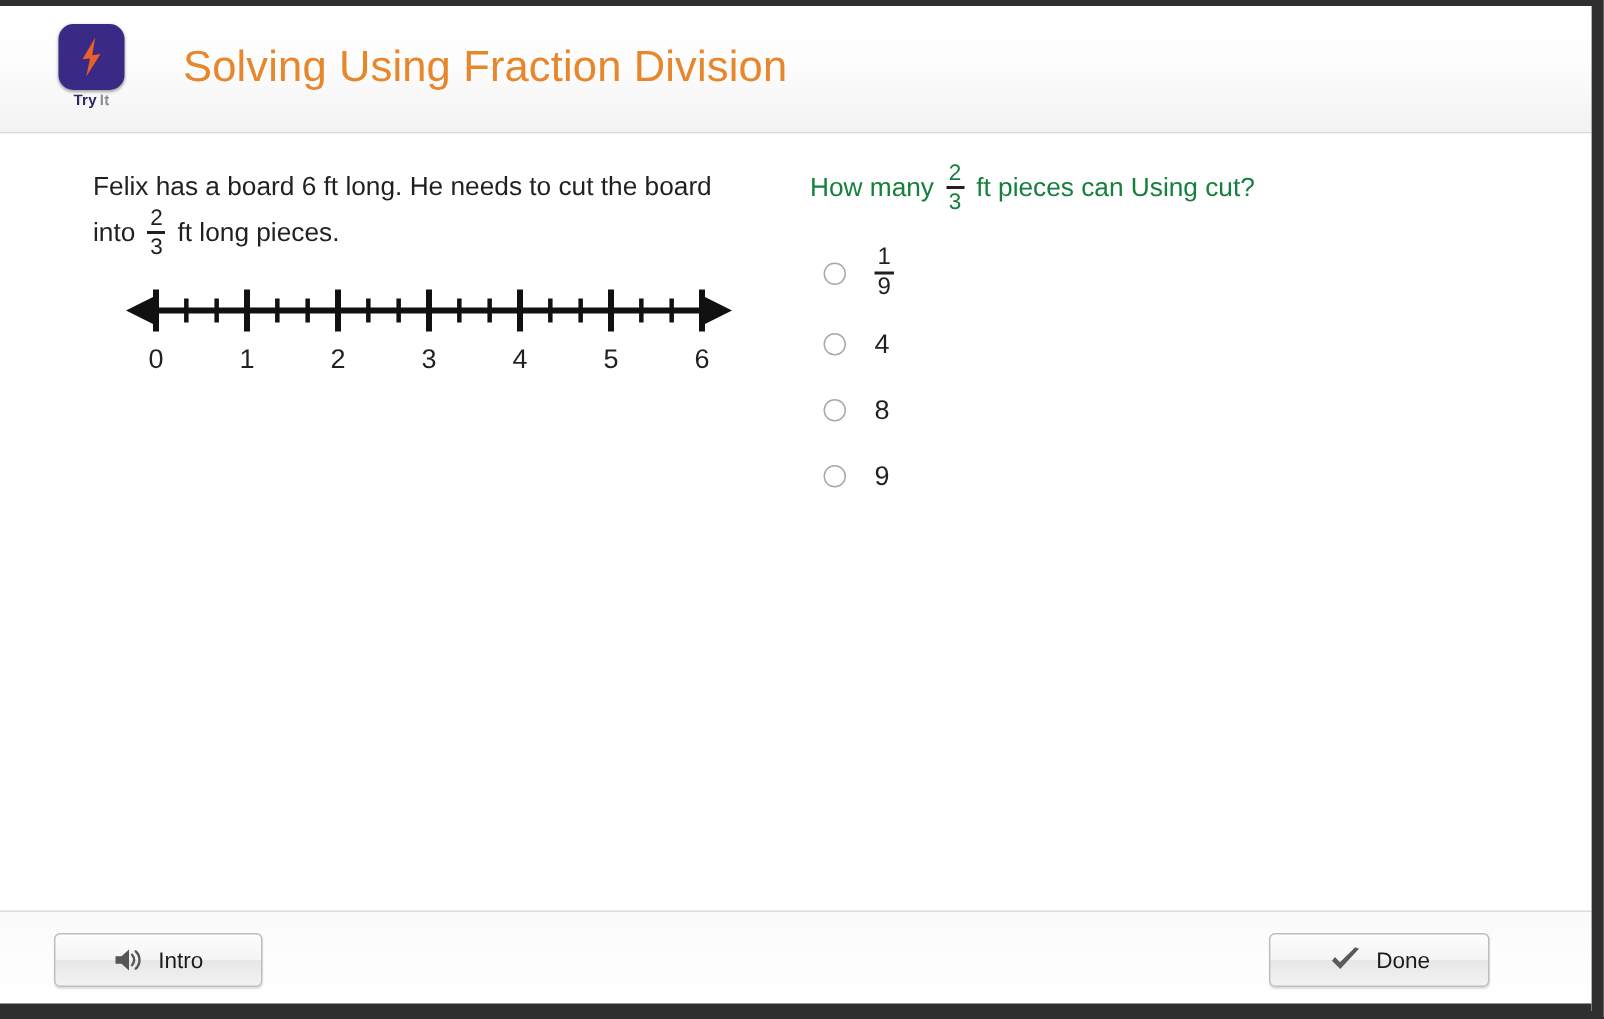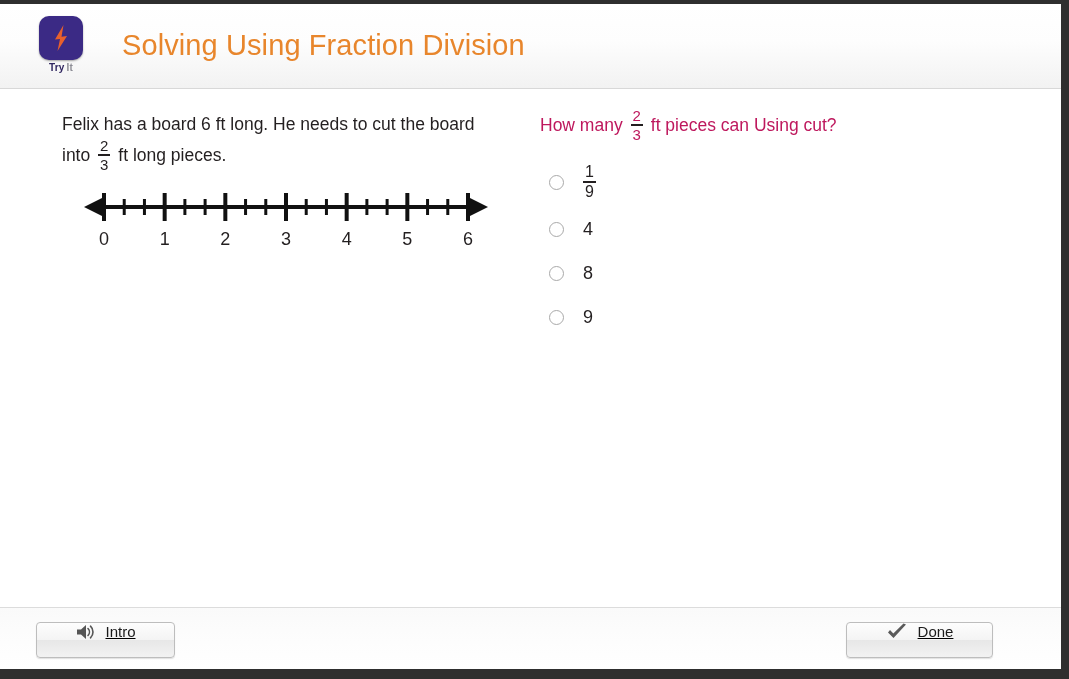--- a/index.html
+++ b/index.html
@@ -124,21 +124,21 @@
 
   
   #right-col {
     position: absolute;
     left: 540px;
     top: 20px;
     width: 480px;
   }
   #question-text {
     font-size: 17.5px;
-    color: #be185d;
+    color: #15803d;
     line-height: 28px;
     white-space: nowrap;
   }
   #choices { margin-top: 21px; }
   .choice {
     display: flex;
     align-items: center;
     min-height: 30px;
     margin-bottom: 14px;
   }
@@ -168,25 +168,24 @@
     box-sizing: border-box;
   }
   .btn {
     position: absolute;
     top: 14px;
     height: 34px;
     background: linear-gradient(to bottom, #fdfdfd 0%, #f4f4f4 50%, #e7e7e7 51%, #f2f2f2 100%);
     border: 1px solid #bdbdbd;
     border-radius: 4px;
     display: flex;
-    align-items: flex-start;
+    align-items: center;
     justify-content: center;
     box-shadow: 0 1px 1px rgba(0,0,0,0.12);
     cursor: pointer;
-    text-decoration: underline;
   }
   #btn-intro { left: 36px; width: 137px; }
   #btn-done { left: 846px; width: 145px; }
   .btn-icon {
     display: flex;
     align-items: center;
     justify-content: center;
     margin-right: 10px;
   }
   .btn-label {

